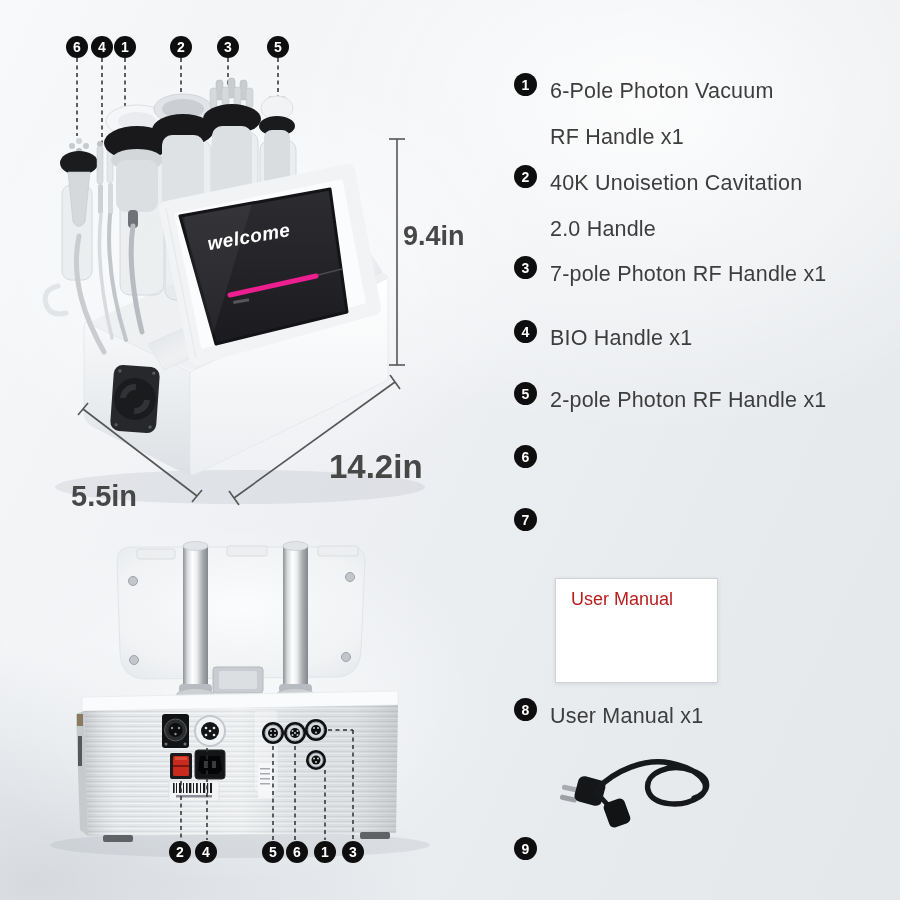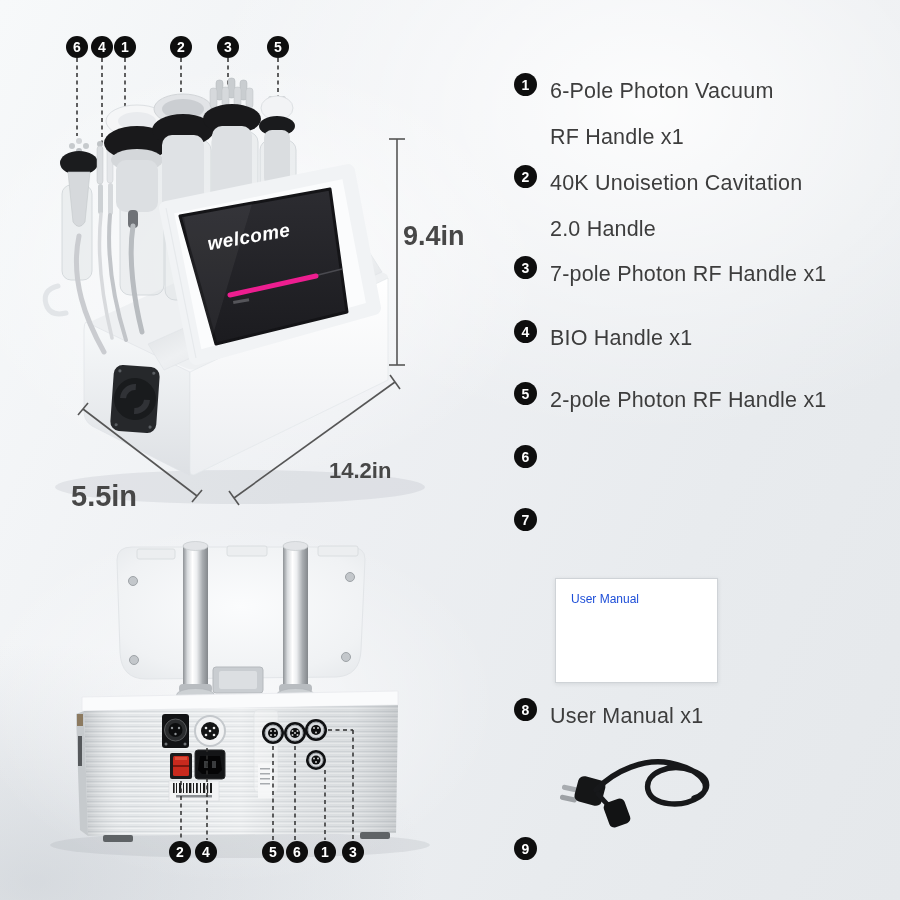--- a/index.html
+++ b/index.html
@@ -25,28 +25,28 @@
     flex:0 0 23px;width:23px;height:23px;border-radius:50%;background:#0e0e0e;
     color:#fff;font-size:14px;font-weight:bold;display:flex;align-items:center;
     justify-content:center;margin-top:5px;
   }
   .item-label{
     font-size:21.5px;line-height:46px;color:#3d3d3d;white-space:pre-line;
     letter-spacing:.2px;
   }
   .dim{position:absolute;color:#474747;font-weight:bold;}
   .dim-h{left:403px;top:221px;font-size:27px;}
-  .dim-w{left:329px;top:458px;font-size:22px;}
+  .dim-w{left:329px;top:448px;font-size:33px;}
   .dim-d{left:71px;top:450px;font-size:29px;margin-top:30px;}
   .manual-box{
     position:absolute;left:555px;top:578px;width:163px;height:105px;
     background:#fff;border:1px solid #cfd3d7;box-shadow:0 1px 4px rgba(90,96,102,.15);
     box-sizing:border-box;padding:10px 0 0 15px;
   }
-  .manual-box span{font-size:12px;color:#1d4ed8;}
+  .manual-box span{font-size:18px;color:#b91c1c;}
 </style>
 </head>
 <body>
 
 <div class="canvas">
 
 <svg class="art" viewBox="0 0 900 900">
   <defs>
     <linearGradient id="gLeft" x1="0" y1="0" x2="0" y2="1">
       <stop offset="0" stop-color="#f7f9fa"></stop>

